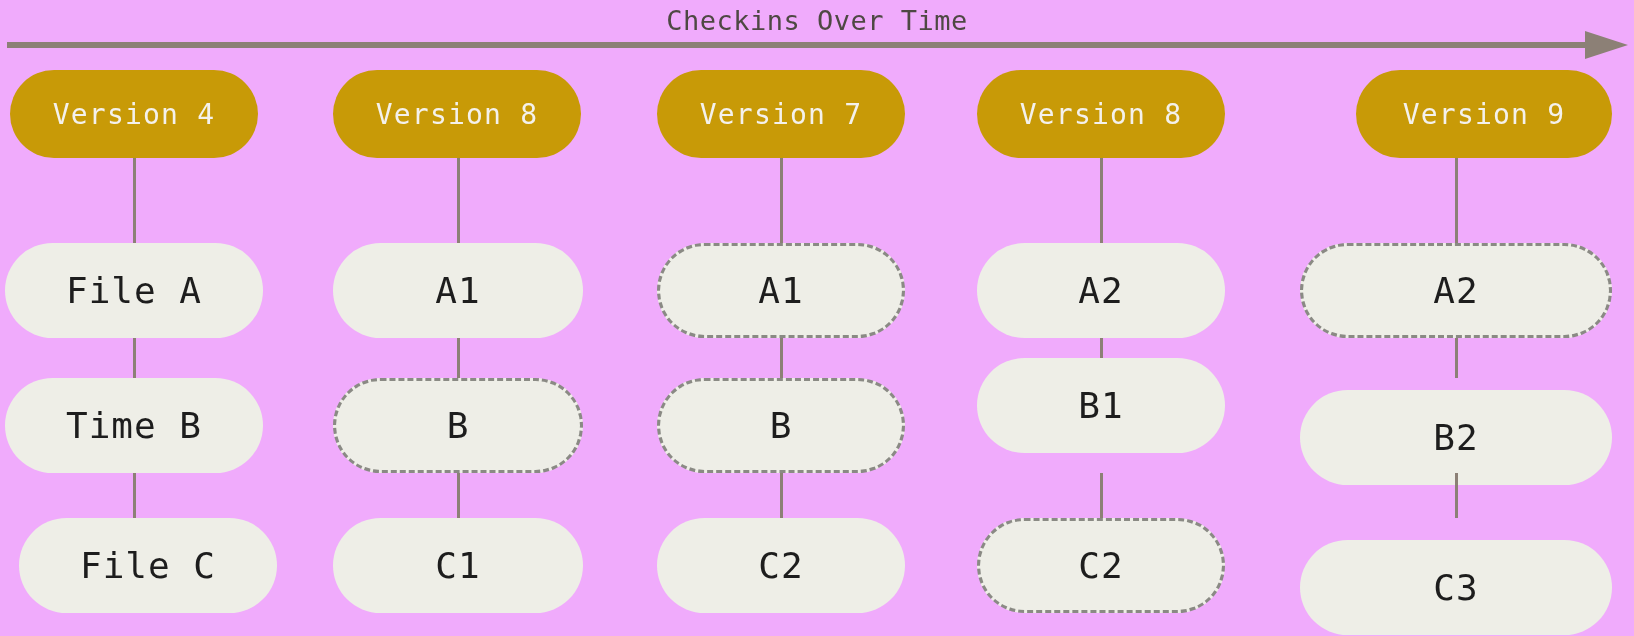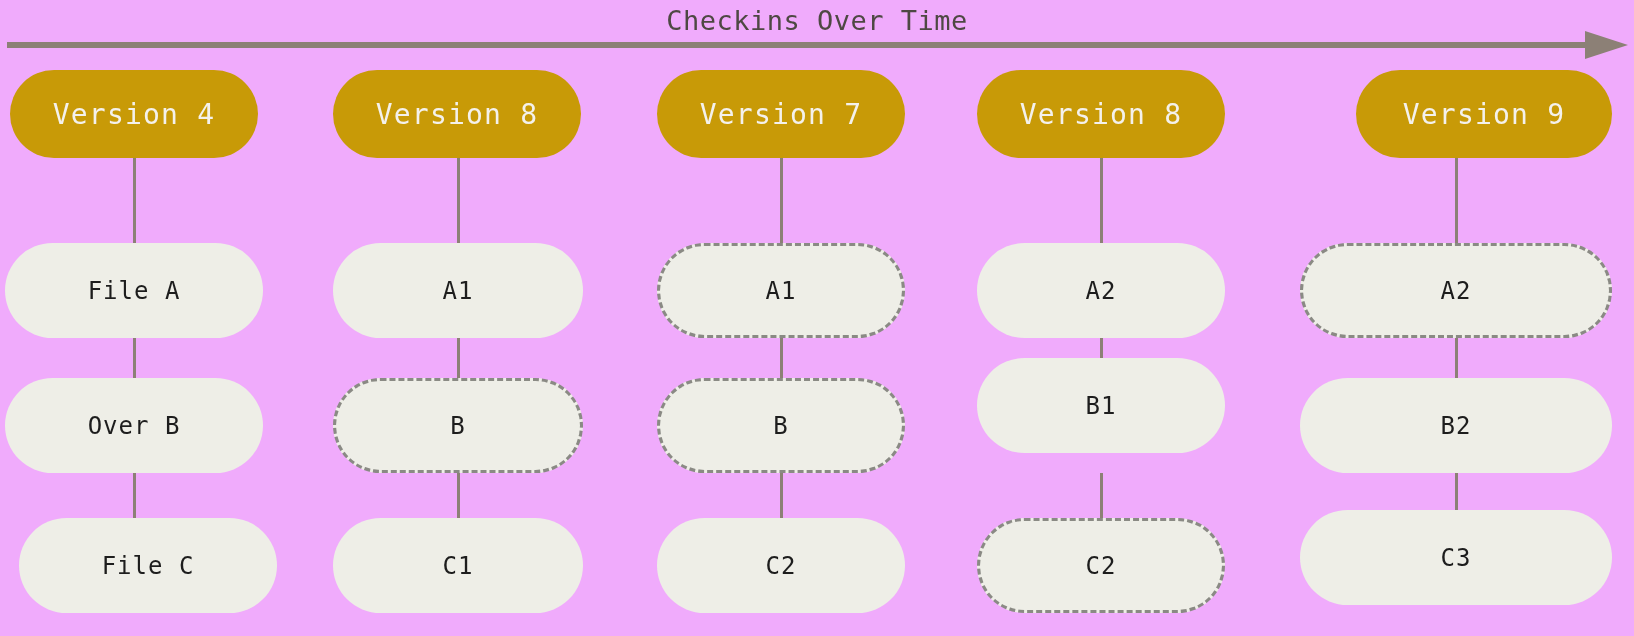--- a/index.html
+++ b/index.html
@@ -69,21 +69,21 @@
 
   .file-box {
     position: absolute;
     height: 95px;
     border-radius: 48px;
     background: #eeeee7;
     color: #1d1d1d;
     display: flex;
     align-items: center;
     justify-content: center;
-    font-size: 24px;
+    font-size: 36px;
     letter-spacing: 1px;
     font-family: "DejaVu Sans Mono", "Liberation Mono", monospace;
     white-space: nowrap;
     box-sizing: border-box;
     border: 3px solid transparent;
   }
   .file-box.dashed {
     border: 3px dashed #8a8a84;
     background: #eeeee7;
   }
@@ -110,21 +110,21 @@
       <div class="column" style="left: 0px;">
         <div class="version-pill" style="left: 10px; top: 70px; width: 248px;">
           <span>Version 4</span>
         </div>
         <div class="connector" style="left: 132.5px; top: 158px; height: 85px;"></div>
         <div class="file-box" style="left: 5px; top: 243px; width: 258px;">
           <span>File A</span>
         </div>
         <div class="connector" style="left: 132.5px; top: 338px; height: 40px;"></div>
         <div class="file-box" style="left: 5px; top: 378px; width: 258px;">
-          <span>Over B</span>
+          <span>Time B</span>
         </div>
         <div class="connector" style="left: 132.5px; top: 473px; height: 45px;"></div>
         <div class="file-box" style="left: 19px; top: 518px; width: 258px;">
           <span>File C</span>
         </div>
       </div>
       <div class="column" style="left: 0px;">
         <div class="version-pill" style="left: 333px; top: 70px; width: 248px;">
           <span>Version 8</span>
         </div>
@@ -177,23 +177,23 @@
       </div>
       <div class="column" style="left: 0px;">
         <div class="version-pill" style="left: 1356px; top: 70px; width: 256px;">
           <span>Version 9</span>
         </div>
         <div class="connector" style="left: 1454.5px; top: 158px; height: 85px;"></div>
         <div class="file-box dashed" style="left: 1300px; top: 243px; width: 312px;">
           <span>A2</span>
         </div>
         <div class="connector" style="left: 1454.5px; top: 338px; height: 40px;"></div>
-        <div class="file-box" style="left: 1300px; top: 378px; width: 312px;">
+        <div class="file-box" style="left: 1300px; top: 390px; width: 312px;">
           <span>B2</span>
         </div>
         <div class="connector" style="left: 1454.5px; top: 473px; height: 45px;"></div>
-        <div class="file-box" style="left: 1300px; top: 510px; width: 312px; text-align: right;">
+        <div class="file-box" style="left: 1300px; top: 540px; width: 312px; text-align: right;">
           <span>C3</span>
         </div>
       </div>
     </div>
 
 </div>
 
 </body></html>

